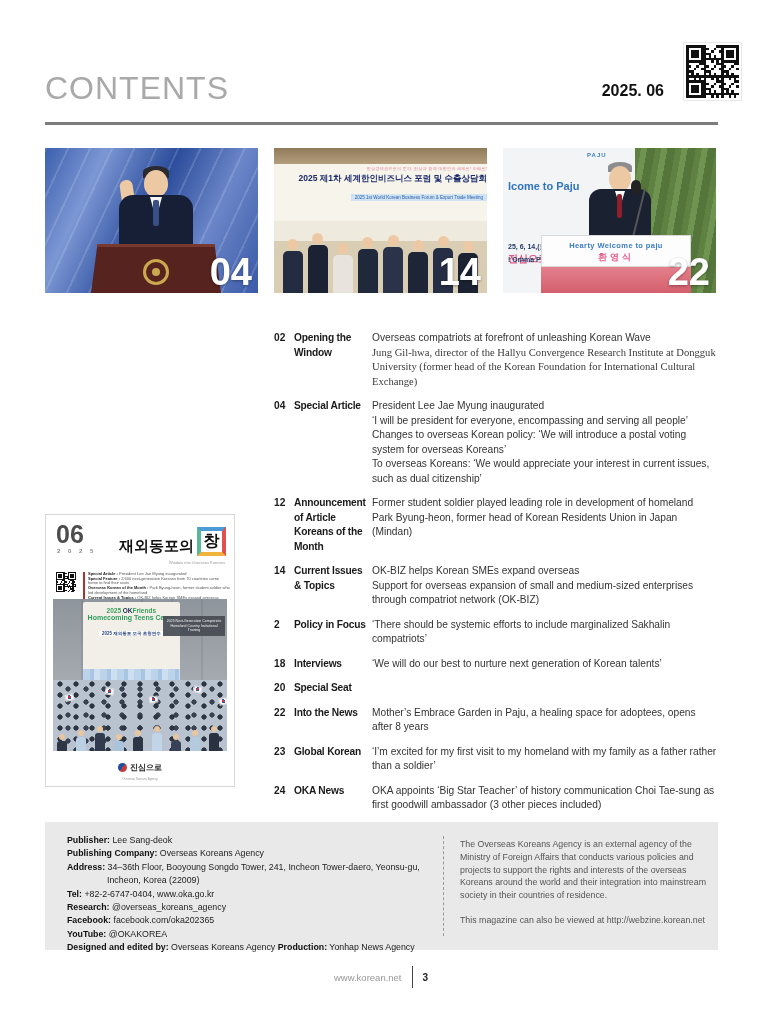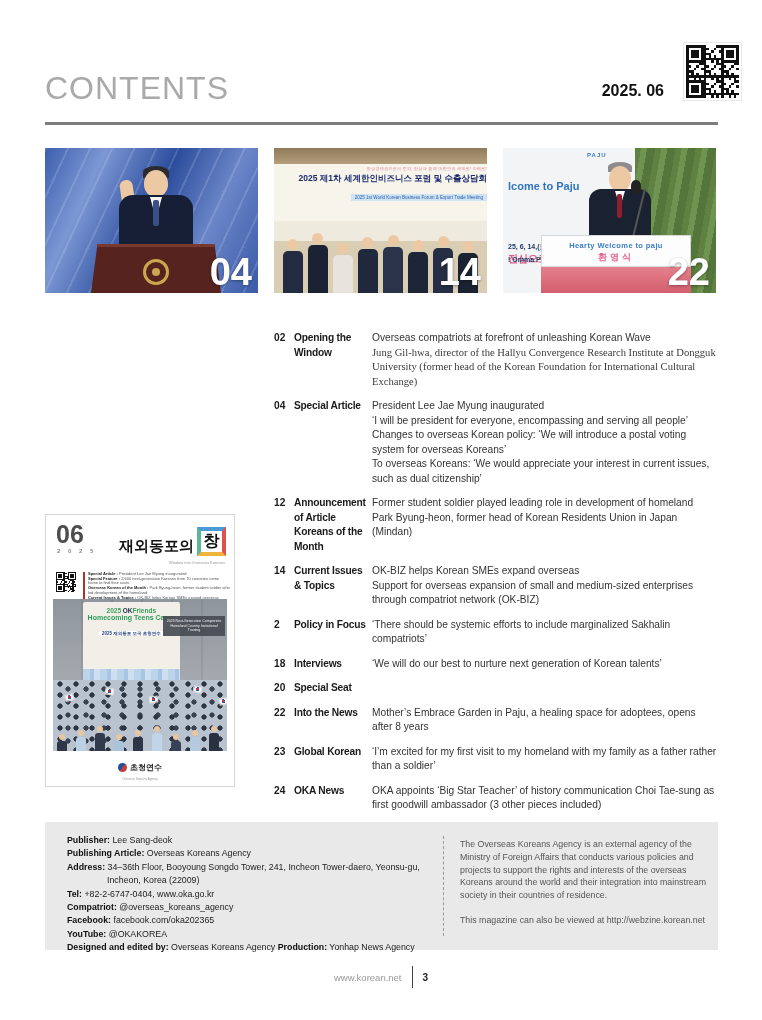--- a/index.html
+++ b/index.html
@@ -1128,33 +1128,33 @@
           <span class="flag" style="left: 12px; top: 14px; transform: rotate(-15deg);"></span>
           <span class="flag" style="left: 52px; top: 8px; transform: rotate(10deg);"></span>
           <span class="flag" style="left: 96px; top: 16px; transform: rotate(-8deg);"></span>
           <span class="flag" style="left: 140px; top: 6px; transform: rotate(12deg);"></span>
           <span class="flag" style="left: 166px; top: 18px; transform: rotate(-12deg);"></span>
         </div>
     </div>
     <div class="cv-agency">
       <div class="cv-agl">
         <span class="cv-agmark"></span>
-        <span class="cv-agkr">초청연수</span>
+        <span class="cv-agkr">진심으로</span>
       </div>
       <div class="cv-agen">Overseas Koreans Agency</div>
     </div>
   </div>
 
   <div class="pub">
     <div class="pub-left" id="pub-left">
         <div class="pub-line"><b>Publisher:</b> Lee Sang-deok</div>
-        <div class="pub-line"><b>Publishing Article:</b> Overseas Koreans Agency</div>
+        <div class="pub-line"><b>Publishing Company:</b> Overseas Koreans Agency</div>
         <div class="pub-line indent"><b>Address:</b> 34–36th Floor, Booyoung Songdo Tower, 241, Incheon Tower-daero, Yeonsu-gu, Incheon, Korea (22009)</div>
         <div class="pub-line"><b>Tel:</b> +82-2-6747-0404, www.oka.go.kr</div>
-        <div class="pub-line"><b>Compatriot:</b> @overseas_koreans_agency</div>
+        <div class="pub-line"><b>Research:</b> @overseas_koreans_agency</div>
         <div class="pub-line"><b>Facebook:</b> facebook.com/oka202365</div>
         <div class="pub-line"><b>YouTube:</b> @OKAKOREA</div>
         <div class="pub-line"><b>Designed and edited by:</b> Overseas Koreans Agency    <b>Production:</b> Yonhap News Agency</div>
       </div>
     <div class="pub-div"></div>
     <div class="pub-right" id="pub-right">
         <p>The Overseas Koreans Agency is an external agency of the Ministry of Foreign Affairs that conducts various policies and projects to support the rights and interests of the overseas Koreans around the world and their integration into mainstream society in their countries of residence.</p>
         <p>This magazine can also be viewed at http://webzine.korean.net</p>
       </div>
   </div>

